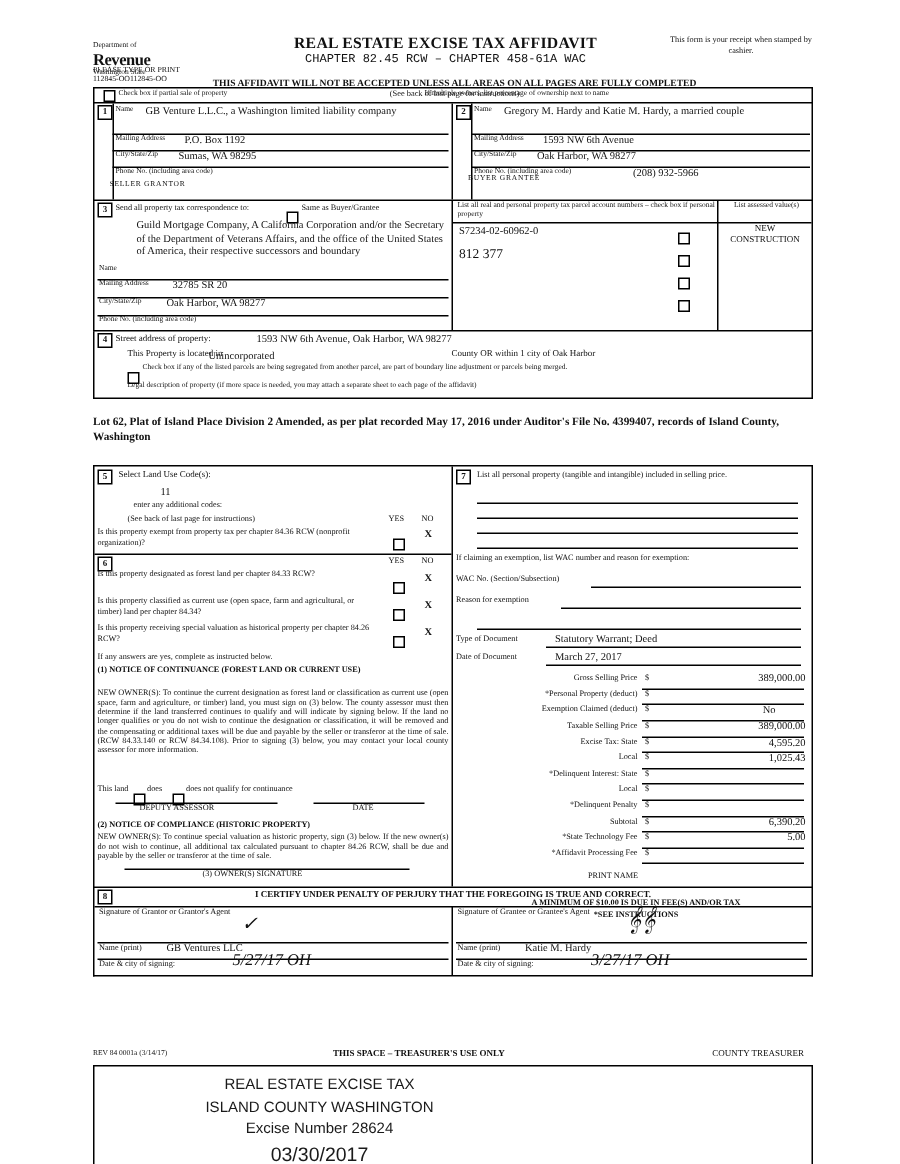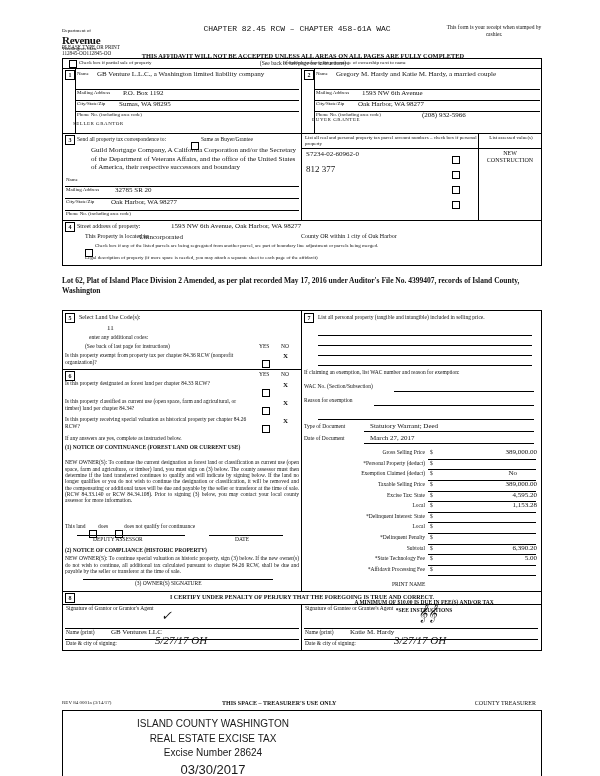--- a/index.html
+++ b/index.html
@@ -42,20 +42,21 @@
 <div class="page">
   <div class="doc">
 
     <div class="hdr">
       <div class="dorlogo">
         <div class="sml">Department of</div>
         <div class="big">Revenue</div>
         <div class="sml">Washington State</div>
       </div>
       <div class="title">
+        <div class="t1">REAL ESTATE EXCISE TAX AFFIDAVIT</div>
         <div class="t2">CHAPTER 82.45 RCW – CHAPTER 458-61A WAC</div>
       </div>
       <div class="receipt">This form is your receipt when stamped by cashier.</div>
       <div class="typeprint">
         <div>PLEASE TYPE OR PRINT</div>
         <div>112845-OO112845-OO</div>
       </div>
       <div class="notice">
         <div>THIS AFFIDAVIT WILL NOT BE ACCEPTED UNLESS ALL AREAS ON ALL PAGES ARE FULLY COMPLETED</div>
         <div class="sub">(See back of last page for instructions)</div>
@@ -263,21 +264,21 @@
           </div>
           <div style="position:relative;height:10.6px;">
             <span style="position:absolute;right:116px;top:0;" class="fs55">Excise Tax: State</span>
             <span style="position:absolute;left:128px;top:0;" class="fs55">$</span>
             <span style="position:absolute;right:4px;top:-1px;" class="fs65 hand">4,595.20</span>
             <div style="position:absolute;left:126px;top:9.6px;width:108px;border-top:1px solid #000;"></div>
           </div>
           <div style="position:relative;height:10.6px;">
             <span style="position:absolute;right:116px;top:0;" class="fs55">Local</span>
             <span style="position:absolute;left:128px;top:0;" class="fs55">$</span>
-            <span style="position:absolute;right:4px;top:-1px;" class="fs65 hand">1,153.28</span>
+            <span style="position:absolute;right:4px;top:-1px;" class="fs65 hand">1,025.43</span>
             <div style="position:absolute;left:126px;top:9.6px;width:108px;border-top:1px solid #000;"></div>
           </div>
           <div style="position:relative;height:10.6px;">
             <span style="position:absolute;right:116px;top:0;" class="fs55">*Delinquent Interest: State</span>
             <span style="position:absolute;left:128px;top:0;" class="fs55">$</span>
             <div style="position:absolute;left:126px;top:9.6px;width:108px;border-top:1px solid #000;"></div>
           </div>
           <div style="position:relative;height:10.6px;">
             <span style="position:absolute;right:116px;top:0;" class="fs55">Local</span>
             <span style="position:absolute;left:128px;top:0;" class="fs55">$</span>
@@ -345,21 +346,21 @@
   </div>
 
   <div class="bottom">
     <div style="position:relative;height:10px;">
       <span style="position:absolute;left:0;top:0;" class="fs5">REV 84 0001a (3/14/17)</span>
       <span style="position:absolute;left:160px;top:0;" class="fs6 b">THIS SPACE – TREASURER'S USE ONLY</span>
       <span style="position:absolute;right:6px;top:0;" class="fs6">COUNTY TREASURER</span>
     </div>
     <div class="treas">
       <div class="stamp">
+        <div>REAL ESTATE EXCISE TAX</div>
         <div>ISLAND COUNTY WASHINGTON</div>
-        <div>REAL ESTATE EXCISE TAX</div>
         <div>Excise Number 28624</div>
         <div style="font-size:13px;">03/30/2017</div>
 
       </div>
     </div>
   </div>
 </div>
 
 </body></html>

